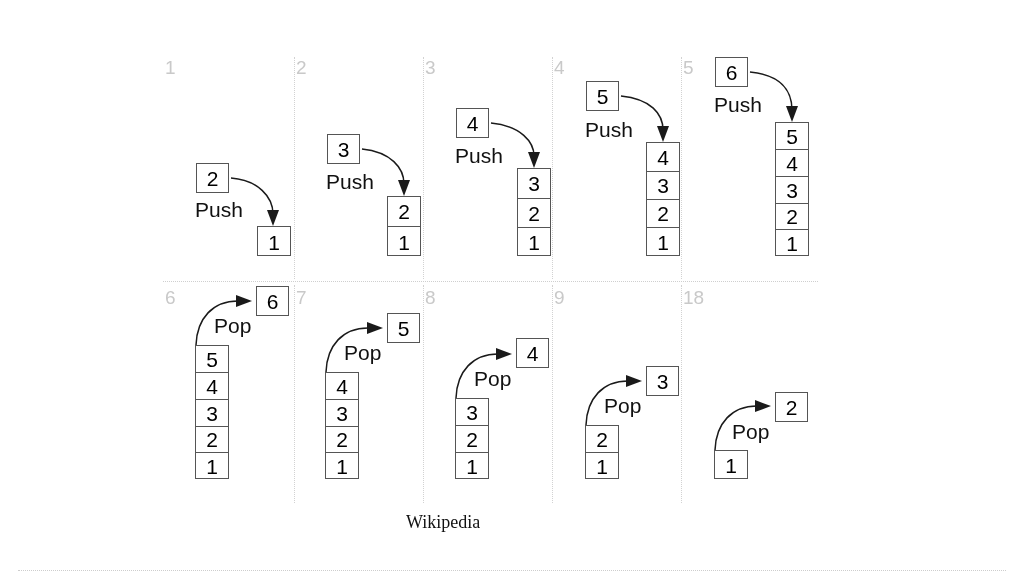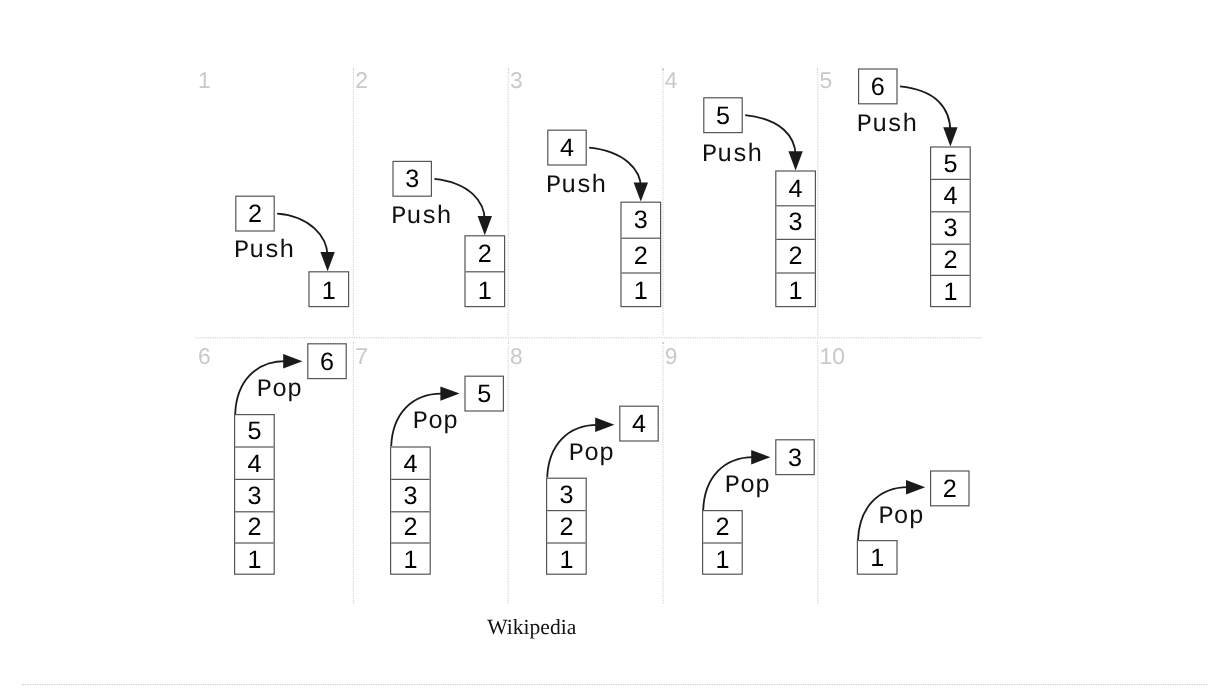--- a/index.html
+++ b/index.html
@@ -86,21 +86,21 @@
   }
   .stack .cellrow:last-child {
     border-bottom: none;
   }
   
   .oplabel {
     position: absolute;
     color: #111111;
     font-size: 21px;
     line-height: 21px;
-    font-family: Liberation Mono, monospace;
+    font-family: Liberation Sans, sans-serif;
     white-space: nowrap;
   }
   
   .arrowsvg {
     position: absolute;
     overflow: visible;
     pointer-events: none;
   }
   .arrowsvg path.curve {
     fill: none;
@@ -252,21 +252,21 @@
   <div class="oplabel" style="left:604px; top:395px;">Pop</div>
   <svg class="arrowsvg" style="left:0px; top:0px; width:1024px; height:576px;" viewBox="0 0 1024 576">
     <path class="curve" d="M 586,425 C 587,398 603,381 628,381"></path>
     <polygon class="head" points="642,381 626,375 626,387"></polygon>
   </svg>
   <div class="stack" style="left:585px; top:425px; width:34px; height:54px;">
     <div class="cellrow" style="height:27px;">2</div>
     <div class="cellrow" style="height:27px;">1</div>
   </div>
 
-  <div class="idx" style="left:683px; top:288px;">10</div>
+  <div class="idx" style="left:683px; top:288px;">18</div>
   <div class="cell" style="left:775px; top:392px; width:33px; height:30px;">2</div>
   <div class="oplabel" style="left:732px; top:421px;">Pop</div>
   <svg class="arrowsvg" style="left:0px; top:0px; width:1024px; height:576px;" viewBox="0 0 1024 576">
     <path class="curve" d="M 715,450 C 716,423 732,406 757,406"></path>
     <polygon class="head" points="771,406 755,400 755,412"></polygon>
   </svg>
   <div class="stack" style="left:714px; top:450px; width:34px; height:29px;">
     <div class="cellrow" style="height:29px;">1</div>
   </div>
 

